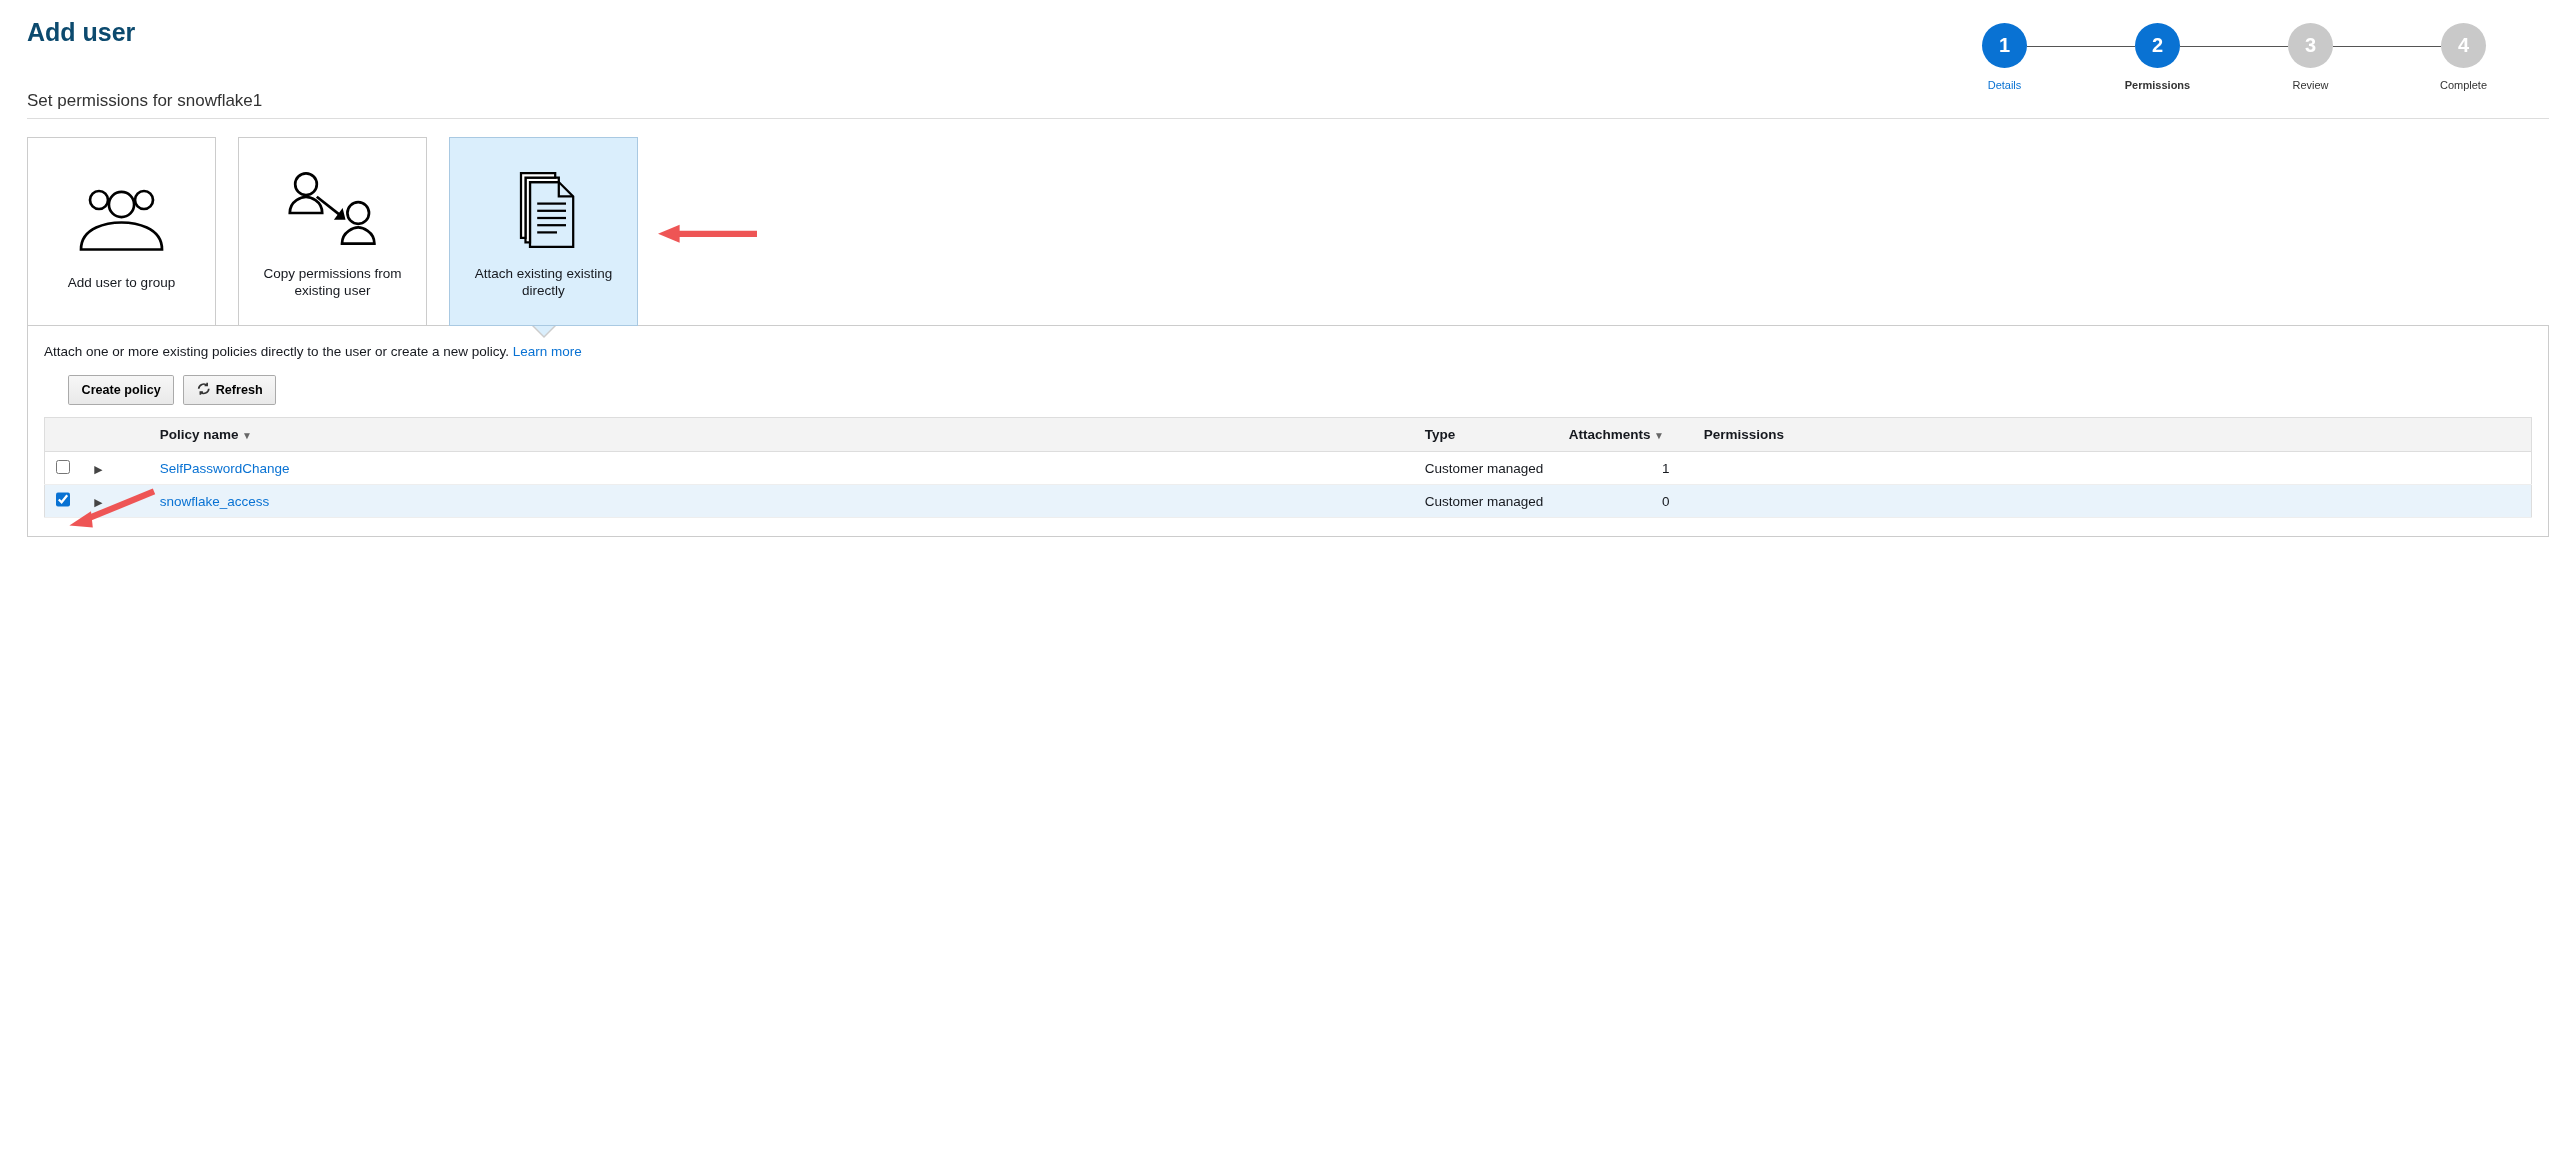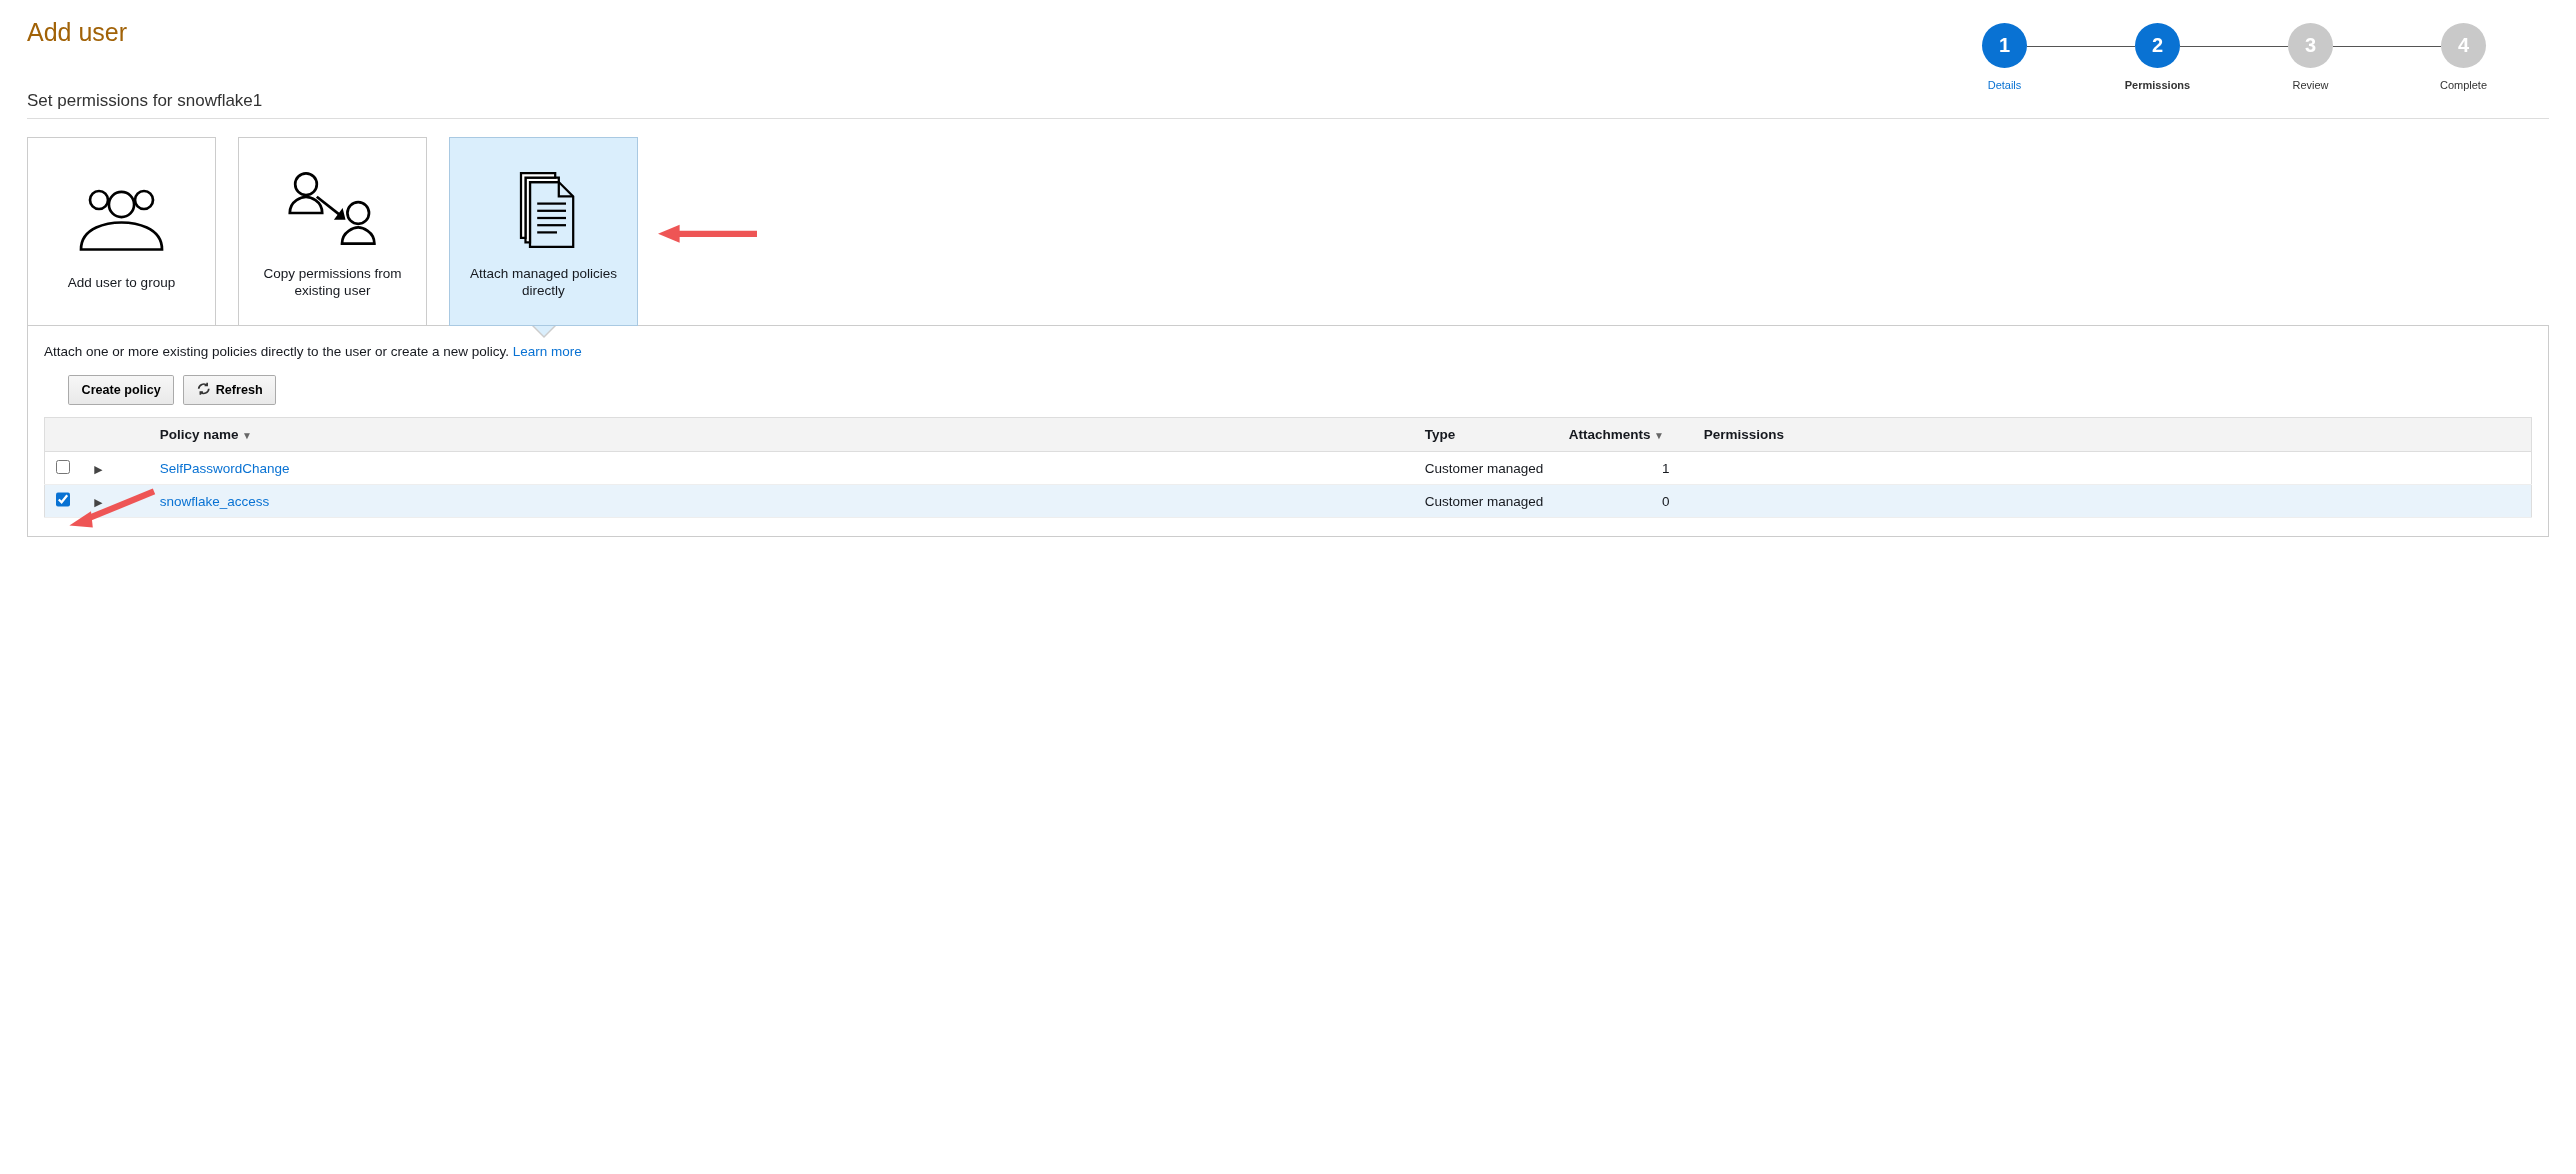--- a/index.html
+++ b/index.html
@@ -5,22 +5,22 @@
   * { box-sizing: border-box; margin: 0; padding: 0; }
   body {
     font-family: "Helvetica Neue", Helvetica, Arial, sans-serif;
     font-size: 12.6px;
     color: #16191f;
     background: #fff;
     padding: 18px 27px;
   }
   .page-title {
     font-size: 25px;
-    font-weight: 400;
-    color: #a16207;
+    font-weight: 700;
+    color: #0c4a6e;
     margin-bottom: 27px;
   }
   .header-row {
     display: flex;
     justify-content: space-between;
     align-items: flex-start;
   }
   .wizard {
     display: flex;
     align-items: flex-start;
@@ -248,21 +248,21 @@
         <path d="M25 15 L25 87 L30 87 L30 20 L62 20 L62 15 Z" fill="#fff"></path>
         <path d="M20 10 L20 82 L25 82 L25 15 L58 15 L58 10 Z" fill="#fff"></path>
         <path d="M62 20 L62 36 L78 36"></path>
         <line x1="38" y1="44" x2="70" y2="44"></line>
         <line x1="38" y1="52" x2="70" y2="52"></line>
         <line x1="38" y1="60" x2="70" y2="60"></line>
         <line x1="38" y1="68" x2="70" y2="68"></line>
         <line x1="38" y1="76" x2="60" y2="76"></line>
       </svg>
     </div>
-    <div class="card-label">Attach managed policies directly</div>
+    <div class="card-label">Attach existing existing directly</div>
   </div>
 </div>
 
 <div class="arrow" style="top:86px; left:631px;">
   <svg width="99" height="21.6" viewBox="0 0 110 24">
         <line x1="110" y1="12" x2="20" y2="12" stroke="#e55" stroke-width="7"></line>
         <polygon points="0,12 24,2 24,22" fill="#e55"></polygon>
       </svg>
 </div>
 </div>

